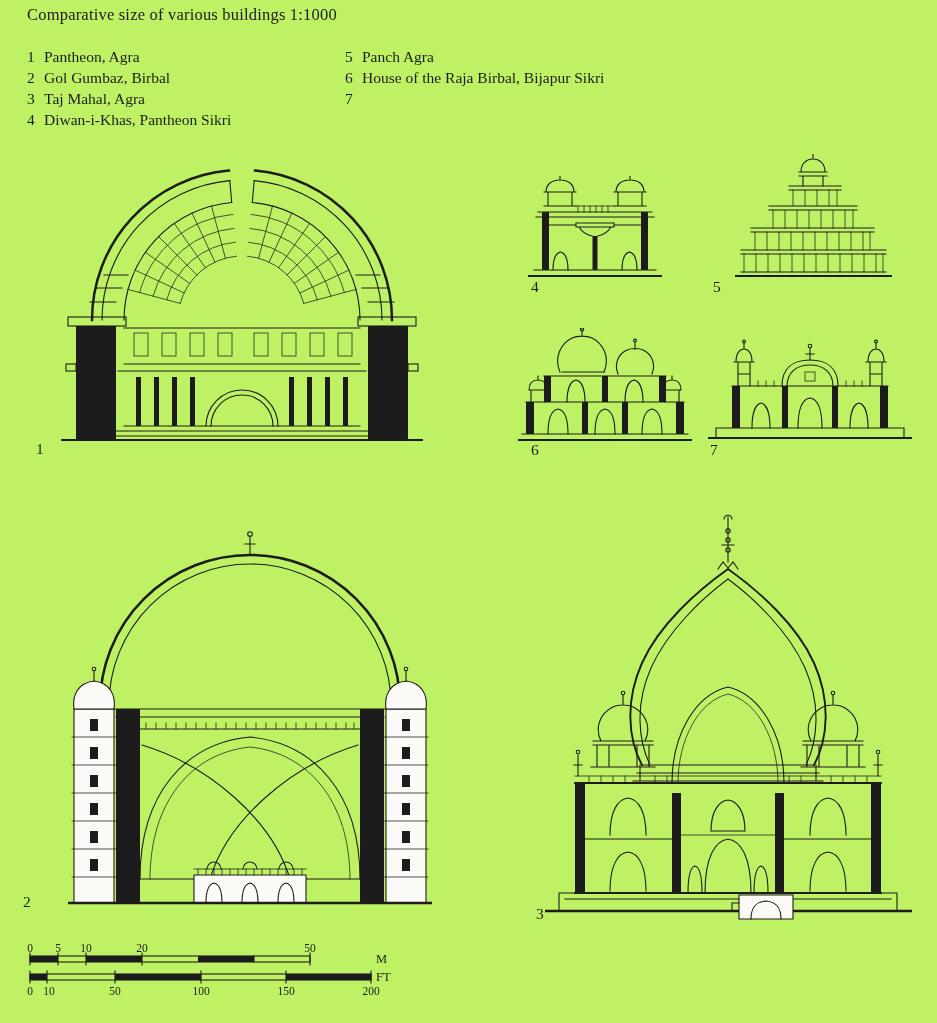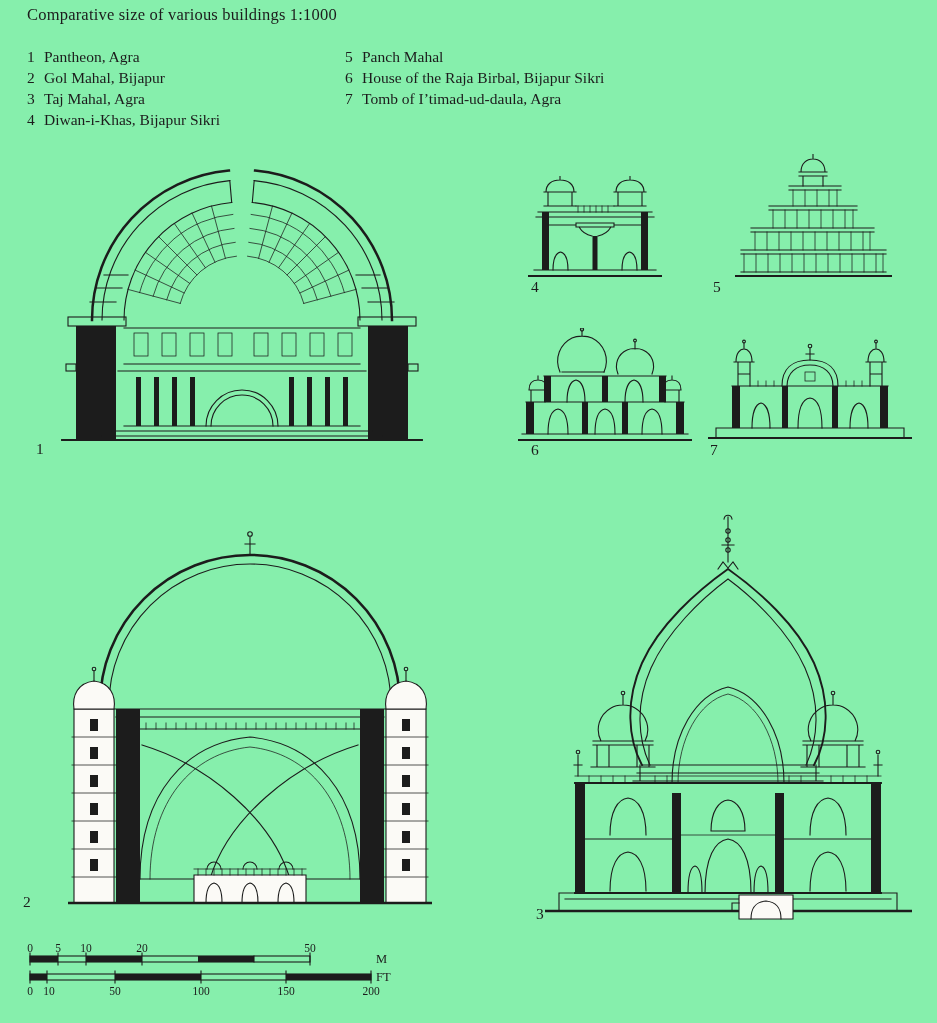--- a/index.html
+++ b/index.html
@@ -1,18 +1,18 @@
 <!DOCTYPE html>
 <html><head>
 <meta charset="utf-8">
 <style>
   html,body{margin:0;padding:0;background:#e8e8e4;}
   .page{
     position:relative;width:937px;height:1023px;margin:0 auto;
-    background:#86efac;color:#1c1c1c;overflow:hidden;
+    background:#bef264;color:#1c1c1c;overflow:hidden;
     font-family:"Liberation Serif","DejaVu Serif",serif;
   }
   .title{position:absolute;left:27px;top:5px;font-size:16.5px;letter-spacing:.2px;}
   .legend{position:absolute;top:46px;font-size:15.5px;line-height:21px;}
   .legend.left{left:27px;}
   .legend.right{left:345px;}
   .legend-row{display:flex;}
   .legend-num{width:17px;flex:0 0 17px;}
   .fig-label{position:absolute;font-size:15.5px;}
   .figsvg{position:absolute;}
@@ -33,44 +33,43 @@
 
   <div class="title">Comparative size of various buildings 1:1000</div>
 
   <div class="legend left">
     <div class="legend-row">
       <span class="legend-num">1</span>
       <span>Pantheon, Agra</span>
     </div>
     <div class="legend-row">
       <span class="legend-num">2</span>
-      <span>Gol Mahal, Bijapur</span>
+      <span>Gol Gumbaz, Birbal</span>
     </div>
     <div class="legend-row">
       <span class="legend-num">3</span>
       <span>Taj Mahal, Agra</span>
     </div>
     <div class="legend-row">
       <span class="legend-num">4</span>
-      <span>Diwan-i-Khas, Bijapur Sikri</span>
+      <span>Diwan-i-Khas, Pantheon Sikri</span>
     </div>
   </div>
 
   <div class="legend right">
     <div class="legend-row">
       <span class="legend-num">5</span>
-      <span>Panch Mahal</span>
+      <span>Panch Agra</span>
     </div>
     <div class="legend-row">
       <span class="legend-num">6</span>
       <span>House of the Raja Birbal, Bijapur Sikri</span>
     </div>
     <div class="legend-row">
       <span class="legend-num">7</span>
-      <span>Tomb of I’timad-ud-daula, Agra</span>
     </div>
   </div>
 
   <svg class="figsvg" style="left:60px;top:168px" width="365" height="280" viewBox="0 0 365 280">
     <g>
       <path class="ln25" d="M 32 152 A 150 150 0 0 1 168.9 2.6 M 195.1 2.6 A 150 150 0 0 1 332 152"></path>
       <path class="ln" d="M 42 152 A 140 140 0 0 1 169.8 12.6 M 194.2 12.6 A 140 140 0 0 1 322 152"></path>
       <path class="ln" d="M 171.7 34.5 L 169.8 12.6 M 192.3 34.5 L 194.2 12.6"></path>
       <path class="ln" d="M 30 134 L 56 134 M 36 120 L 62 120 M 44 107 L 68 107 M 308 134 L 334 134 M 302 120 L 328 120 M 296 107 L 320 107"></path>
       <path class="ln" d="M 64 152 A 118 118 0 0 1 171.7 34.5 M 192.3 34.5 A 118 118 0 0 1 300 152"></path>

